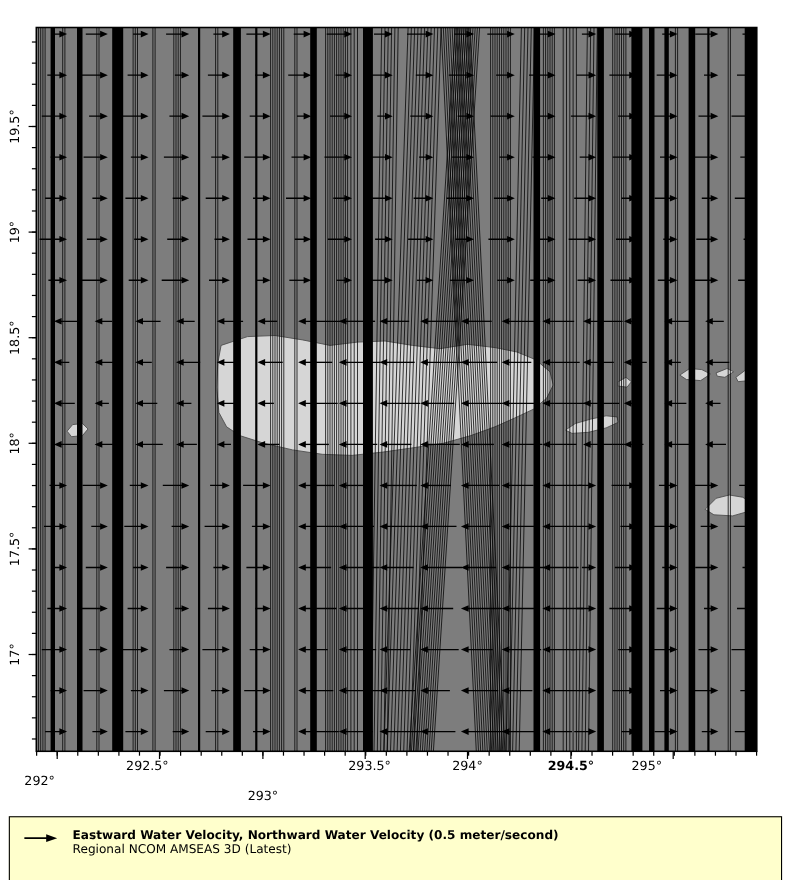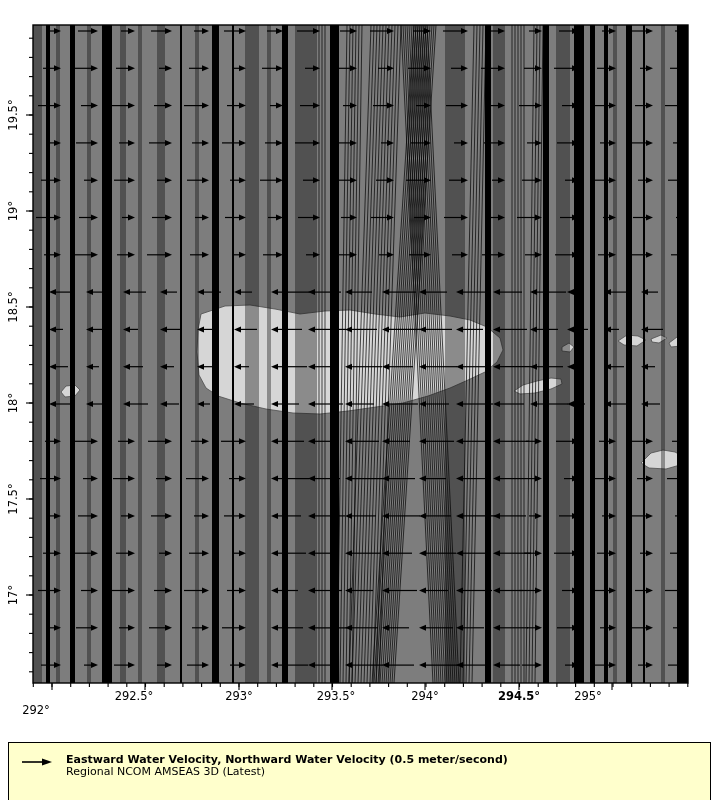--- a/index.html
+++ b/index.html
@@ -925,21 +925,21 @@
         <line x1="33" y1="211" x2="26" y2="211"></line>
         <line x1="33" y1="307" x2="26" y2="307"></line>
         <line x1="33" y1="403" x2="26" y2="403"></line>
         <line x1="33" y1="499" x2="26" y2="499"></line>
         <line x1="33" y1="595" x2="26" y2="595"></line>
       </g>
     </svg>
   <div id="axis-labels">
       <span class="xlab" style="left: 36px; top: 689px; margin-top: 14px;">292°</span>
       <span class="xlab" style="left: 134px; top: 689px;">292.5°</span>
-      <span class="xlab" style="left: 239px; top: 689px; text-align: center;">293°</span>
+      <span class="xlab" style="left: 239px; top: 716px; text-align: center;">293°</span>
       <span class="xlab" style="left: 336px; top: 689px;">293.5°</span>
       <span class="xlab" style="left: 425px; top: 689px;">294°</span>
       <span class="xlab" style="left: 519px; top: 689px; font-weight: bold;">294.5°</span>
       <span class="xlab" style="left: 588px; top: 689px;">295°</span>
       <span class="ylab" style="left: 13px; top: 115px;">19.5°</span>
       <span class="ylab" style="left: 13px; top: 211px;">19°</span>
       <span class="ylab" style="left: 13px; top: 307px;">18.5°</span>
       <span class="ylab" style="left: 13px; top: 403px;">18°</span>
       <span class="ylab" style="left: 13px; top: 499px;">17.5°</span>
       <span class="ylab" style="left: 13px; top: 595px;">17°</span>

